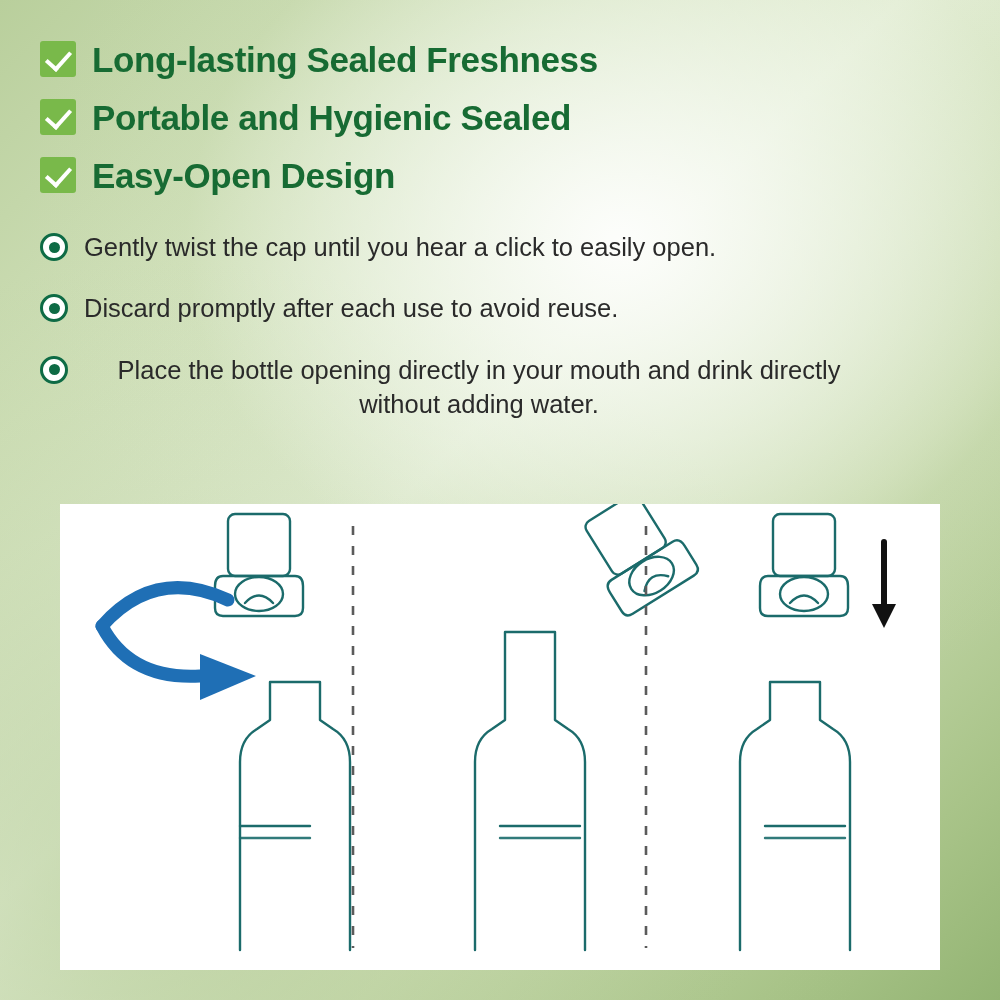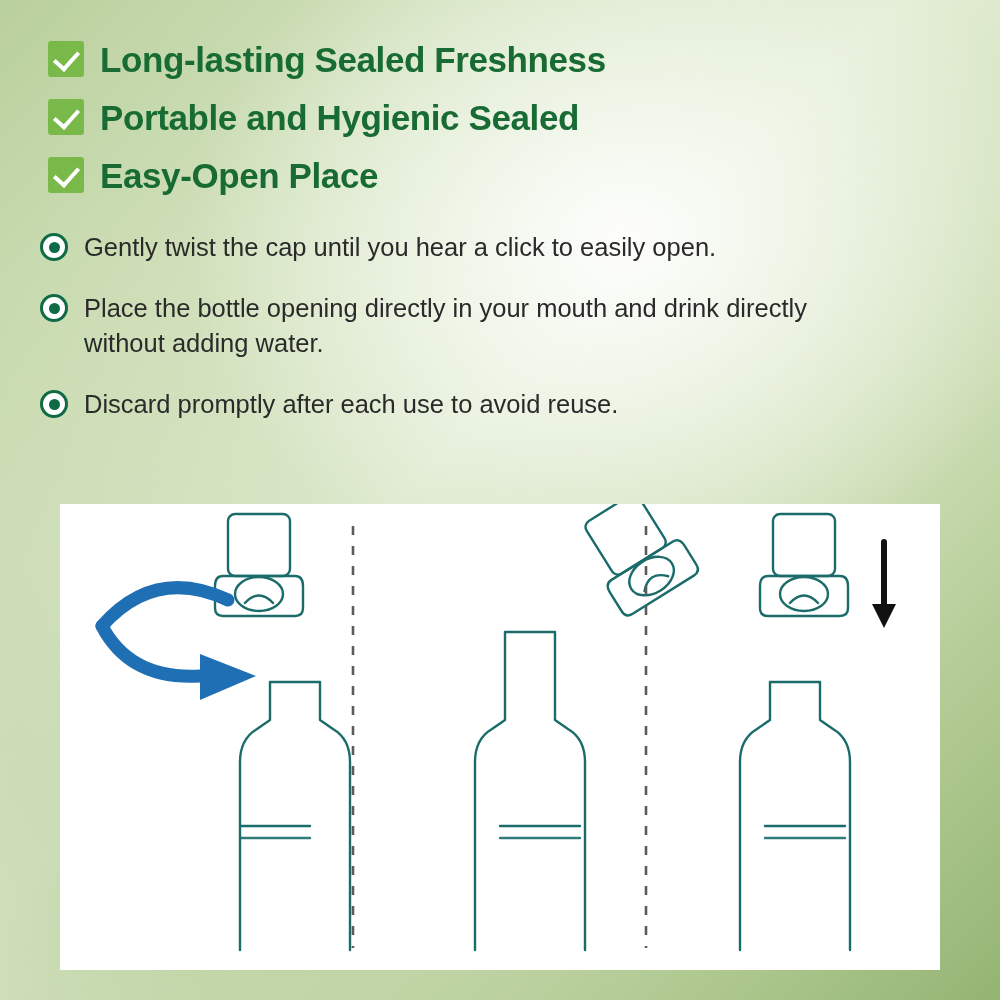--- a/index.html
+++ b/index.html
@@ -19,21 +19,21 @@
     background:
       radial-gradient(ellipse 620px 520px at 62% 24%, rgba(255,255,255,0.92) 0%, rgba(246,250,242,0.55) 38%, rgba(214,229,198,0.05) 70%, rgba(214,229,198,0) 100%),
       radial-gradient(ellipse 700px 600px at 18% 86%, rgba(171,197,139,0.55) 0%, rgba(171,197,139,0.18) 55%, rgba(171,197,139,0) 100%),
       linear-gradient(135deg, #b9cf9c 0%, #cfdfb8 22%, #e4eed6 45%, #cbdcb2 68%, #a9c489 88%, #93b473 100%);
     box-sizing: border-box;
   }
 
   
   .features {
     position: absolute;
-    left: 48px;
+    left: 40px;
     top: 36px;
     width: 900px;
   }
   .feature-row {
     display: flex;
     align-items: center;
     gap: 16px;
     margin-bottom: 12px;
     height: 46px;
   }
@@ -70,20 +70,21 @@
     position: absolute;
     left: 40px;
     top: 230px;
     width: 860px;
   }
   .inst-row {
     display: flex;
     align-items: flex-start;
     gap: 16px;
     margin-bottom: 27px;
+    text-align: center;
   }
   .bullet {
     flex: 0 0 28px;
     width: 28px;
     height: 28px;
     border-radius: 50%;
     border: 3px solid #0e6b45;
     background: #ffffff;
     position: relative;
     margin-top: 3px;
@@ -133,40 +134,40 @@
       <span class="feature-text">Long-lasting Sealed Freshness</span>
     </div>
 
     <div class="feature-row">
       <span class="check-box"></span>
       <span class="feature-text">Portable and Hygienic Sealed</span>
     </div>
 
     <div class="feature-row">
       <span class="check-box"></span>
-      <span class="feature-text">Easy-Open Place</span>
+      <span class="feature-text">Easy-Open Design</span>
     </div>
 
   </div>
 
   <div class="instructions">
 
     <div class="inst-row">
       <span class="bullet"></span>
       <span class="inst-text">Gently twist the cap until you hear a click to easily open.</span>
     </div>
 
     <div class="inst-row">
       <span class="bullet"></span>
-      <span class="inst-text">Place the bottle opening directly in your mouth and drink directly without adding water.</span>
+      <span class="inst-text">Discard promptly after each use to avoid reuse.</span>
     </div>
 
     <div class="inst-row">
       <span class="bullet"></span>
-      <span class="inst-text">Discard promptly after each use to avoid reuse.</span>
+      <span class="inst-text">Place the bottle opening directly in your mouth and drink directly without adding water.</span>
     </div>
 
   </div>
 
   <div class="panel">
     <svg width="880" height="466" viewBox="0 0 880 466" xmlns="http://www.w3.org/2000/svg">
 
       <g fill="none" stroke="#1b6b6b" stroke-width="2.4" stroke-linejoin="round" stroke-linecap="round">
 
         <path d="M135 446 L135 258 Q135 235 152 225 L165 216 L165 178 L215 178 L215 216 L228 225 Q245 235 245 258 L245 446" transform="translate(45,0)"></path>

